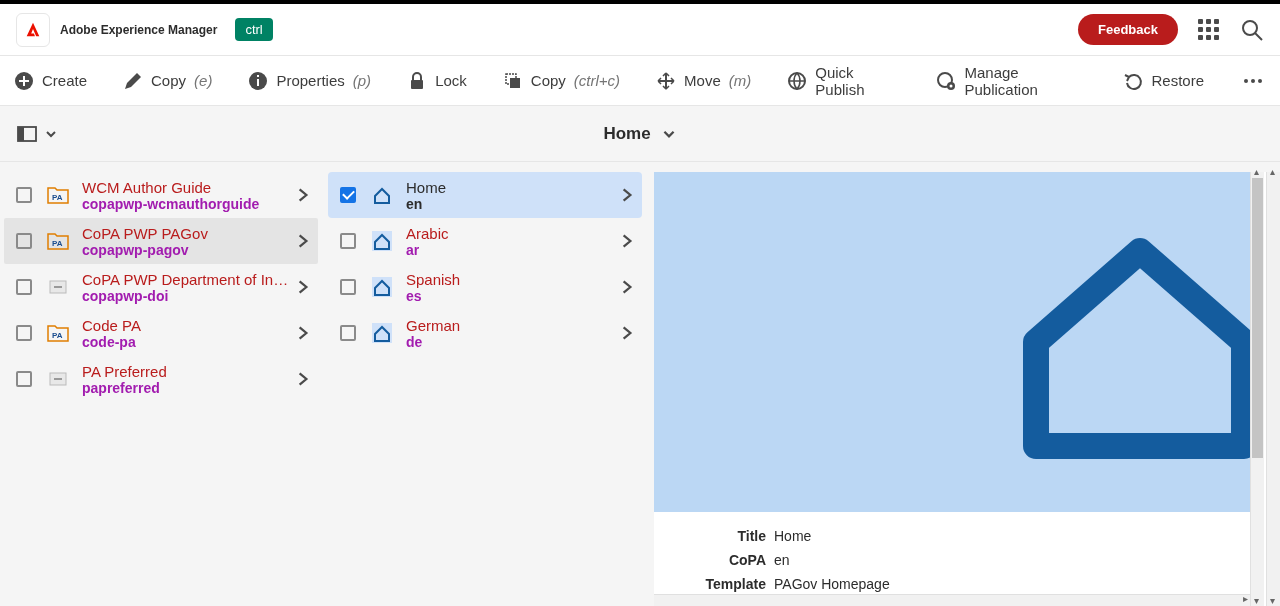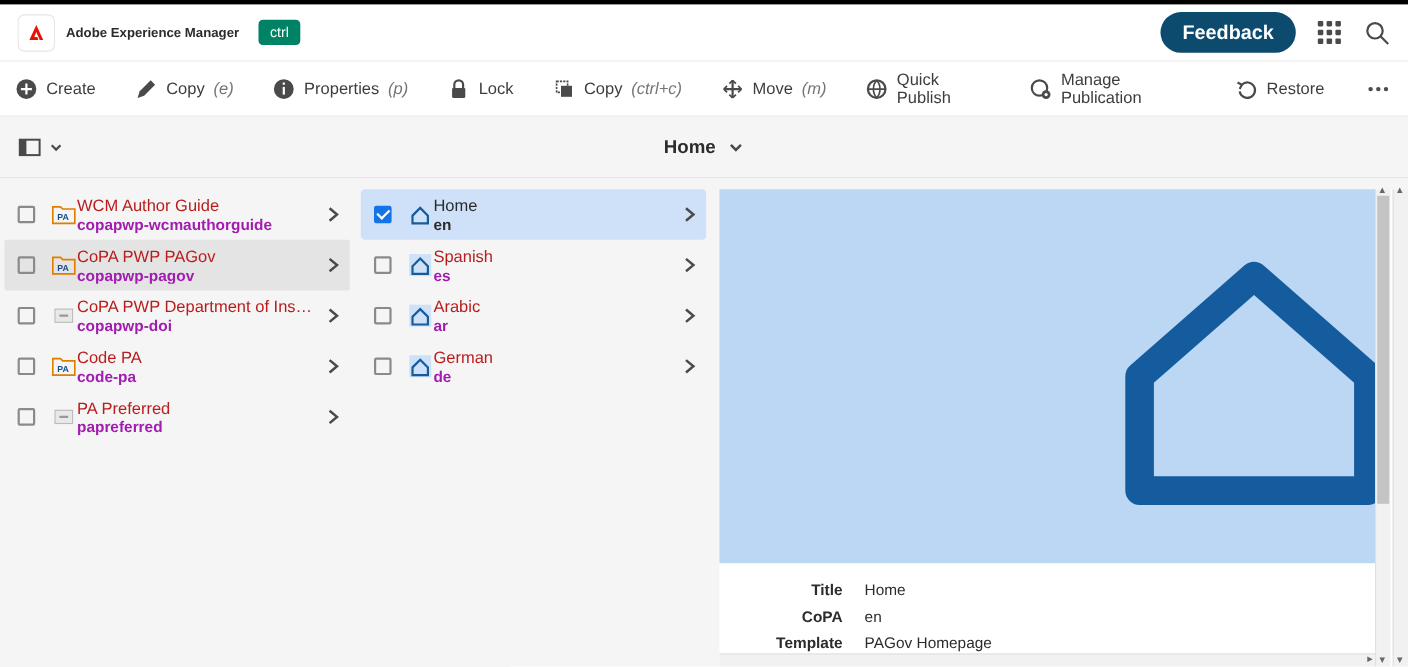--- a/index.html
+++ b/index.html
@@ -31,21 +31,21 @@
     margin-right: 10px;
   }
   .logo-box svg { width:18px; height:18px; }
   .app-title { font-size: 12px; font-weight: 600; margin-right: 18px; }
   .env-badge {
     background:#008264; color:#fff; font-size:13px;
     padding: 4px 10px; border-radius:4px; font-weight:500;
   }
   .header-spacer { flex:1; }
   .feedback-btn {
-    background:#0c4a6e; color:#fff; font-size:18px; font-weight:600;
+    background:#b91c1c; color:#fff; font-size:13px; font-weight:600;
     border:none; border-radius:20px; padding:8px 20px; cursor:pointer;
     margin-right: 20px;
   }
   .grid-icon { width:22px; height:22px; display:grid; grid-template-columns:repeat(3,5px); grid-template-rows:repeat(3,5px); gap:3px; cursor:pointer; margin-right:20px;}
   .grid-icon span{background:#4a4a4a;border-radius:1px;}
   .search-ic { width:24px;height:24px;cursor:pointer; }
 
   
   .toolbar {
     height: 50px;
@@ -92,21 +92,21 @@
     position:relative;
   }
   .row.selected-gray { background:#e4e4e4; }
   .row.selected-blue { background:#cfe1f9; border-radius:4px;}
   .chk {
     appearance:none; width:16px;height:16px;border:2px solid #8a8a8a;border-radius:2px;
     margin-right:14px; cursor:pointer; flex-shrink:0;
   }
   .chk.checked { background:#1473e6;border-color:#1473e6; position:relative;}
   .chk.checked::after{content:'';position:absolute;left:3px;top:-1px;width:5px;height:9px;border:solid #fff;border-width:0 2px 2px 0;transform:rotate(45deg);}
-  .folder-ic, .page-ic { width:24px;height:24px;flex-shrink:0; display:flex;align-items:center;justify-content:center;}
+  .folder-ic, .page-ic { width:24px;height:24px;margin-right:12px;flex-shrink:0; display:flex;align-items:center;justify-content:center;}
   .row-text { flex:1; min-width:0; }
   .row-title { font-size:15px; color:#b91c1c; white-space:nowrap; overflow:hidden; text-overflow:ellipsis;}
   .row-sub { font-size:14px; color:#a21caf; font-weight:600; white-space:nowrap; overflow:hidden; text-overflow:ellipsis;}
   .selected-blue .row-sub,.selected-blue .row-title{color:#2c2c2c;}
   .chev { width:18px;height:18px; flex-shrink:0;}
 
   
   .preview-wrap {
     background:#fff;
     height: 100%;
@@ -115,21 +115,21 @@
   }
   .preview-img {
     flex:0 0 340px;
     background:#bbd7f4;
     margin: 0 30px 0 0;
     position:relative;
     overflow:hidden;
   }
   .preview-img svg { position:absolute; right:-20px; bottom:40px; }
   .meta { padding: 12px 22px 0 22px; }
-  .meta-row { display:flex; gap:20px; padding:4px 0; font-size:14px; }
+  .meta-row { display:flex; gap:8px; padding:4px 0; font-size:14px; }
   .meta-label { width:90px; text-align:right; font-weight:700; color:#2c2c2c;}
   .meta-val { color:#2c2c2c; }
   
   
   .vscroll1 { position:absolute; top:0; right:16px; width:14px; height:100%; background:#f1f1f1; border-left:1px solid #e0e0e0;}
   .vscroll1 .thumb{ position:absolute; top:6px; left:1px; right:1px; height:280px; background:#c4c4c4;}
   .vscroll1 .arrow-up{position:absolute;top:-6px;left:3px;font-size:10px;color:#666;}
   .vscroll1 .arrow-dn{position:absolute;bottom:0;left:3px;font-size:10px;color:#666;}
   .vscroll2 { position:absolute; top:0; right:0; width:14px; height:100%; background:#f1f1f1;border-left:1px solid #e0e0e0;}
   .vscroll2 .arrow-up{position:absolute;top:-6px;left:3px;font-size:10px;color:#666;}
@@ -389,38 +389,38 @@
     </div>
     <div class="row">
       <span class="chk"></span>
       <span class="page-ic">
           <svg viewBox="0 0 24 24">
             <rect x="2" y="2" width="20" height="20" fill="#cfe1f9"></rect>
             <path d="M5 13 L12 6 L19 13 V20 H5 Z" fill="none" stroke="#145c9e" stroke-width="2"></path>
           </svg>
         </span>
       <span class="row-text">
+          <div class="row-title">Arabic</div>
+          <div class="row-sub">ar</div>
+        </span>
+      <svg class="chev" viewBox="0 0 16 16">
+          <path d="M5 3 L11 8 L5 13" stroke="#4a4a4a" stroke-width="2" fill="none"></path>
+        </svg>
+    </div>
+    <div class="row">
+      <span class="chk"></span>
+      <span class="page-ic">
+          <svg viewBox="0 0 24 24">
+            <rect x="2" y="2" width="20" height="20" fill="#cfe1f9"></rect>
+            <path d="M5 13 L12 6 L19 13 V20 H5 Z" fill="none" stroke="#145c9e" stroke-width="2"></path>
+          </svg>
+        </span>
+      <span class="row-text">
           <div class="row-title">Spanish</div>
           <div class="row-sub">es</div>
-        </span>
-      <svg class="chev" viewBox="0 0 16 16">
-          <path d="M5 3 L11 8 L5 13" stroke="#4a4a4a" stroke-width="2" fill="none"></path>
-        </svg>
-    </div>
-    <div class="row">
-      <span class="chk"></span>
-      <span class="page-ic">
-          <svg viewBox="0 0 24 24">
-            <rect x="2" y="2" width="20" height="20" fill="#cfe1f9"></rect>
-            <path d="M5 13 L12 6 L19 13 V20 H5 Z" fill="none" stroke="#145c9e" stroke-width="2"></path>
-          </svg>
-        </span>
-      <span class="row-text">
-          <div class="row-title">Arabic</div>
-          <div class="row-sub">ar</div>
         </span>
       <svg class="chev" viewBox="0 0 16 16">
           <path d="M5 3 L11 8 L5 13" stroke="#4a4a4a" stroke-width="2" fill="none"></path>
         </svg>
     </div>
     <div class="row">
       <span class="chk"></span>
       <span class="page-ic">
           <svg viewBox="0 0 24 24">
             <rect x="2" y="2" width="20" height="20" fill="#cfe1f9"></rect>

